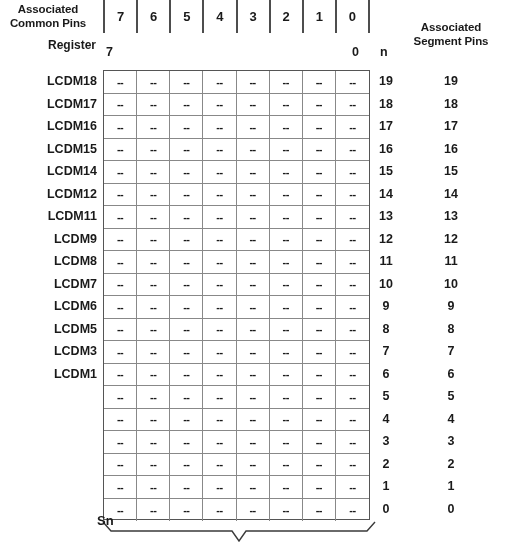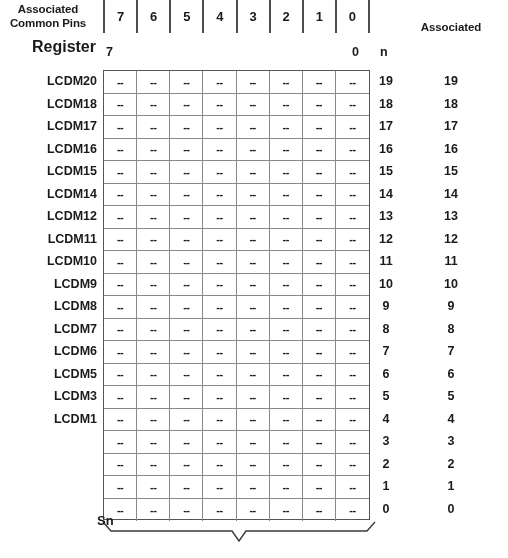--- a/index.html
+++ b/index.html
@@ -30,21 +30,21 @@
     line-height: 14px;
     letter-spacing: -0.1px;
   }
 
   
   #register-header {
     left: 0px;
     top: 38px;
     width: 96px;
     text-align: right;
-    font-size: 16px;
+    font-size: 12px;
     font-weight: bold;
   }
 
   
   #segment-pins-header {
     left: 396px;
     top: 20px;
     width: 110px;
     text-align: center;
     font-size: 11.5px;
@@ -190,47 +190,46 @@
 
 <div class="abs" id="common-pins-header">
   <div>Associated</div>
   <div>Common Pins</div>
 </div>
 
 <div class="abs" id="register-header">Register</div>
 
 <div class="abs" id="segment-pins-header">
   <div>Associated</div>
+  <div>Segment Pins</div>
 </div>
 
 <div class="abs" id="common-pin-strip">
     <div class="cp-cell">7</div>
     <div class="cp-cell">6</div>
     <div class="cp-cell">5</div>
     <div class="cp-cell">4</div>
     <div class="cp-cell">3</div>
     <div class="cp-cell">2</div>
     <div class="cp-cell">1</div>
     <div class="cp-cell">0</div>
   </div>
 
 <div class="abs" id="bit-label-left">7</div>
 <div class="abs" id="bit-label-right">0</div>
 <div class="abs" id="n-column-header">n</div>
 
 <div class="abs" id="row-labels">
-    <div class="row-label">LCDM20</div>
     <div class="row-label">LCDM18</div>
     <div class="row-label">LCDM17</div>
     <div class="row-label">LCDM16</div>
     <div class="row-label">LCDM15</div>
     <div class="row-label">LCDM14</div>
     <div class="row-label">LCDM12</div>
     <div class="row-label">LCDM11</div>
-    <div class="row-label">LCDM10</div>
     <div class="row-label">LCDM9</div>
     <div class="row-label">LCDM8</div>
     <div class="row-label">LCDM7</div>
     <div class="row-label">LCDM6</div>
     <div class="row-label">LCDM5</div>
     <div class="row-label">LCDM3</div>
     <div class="row-label">LCDM1</div>
   </div>
 
 <div class="abs" id="register-grid">

